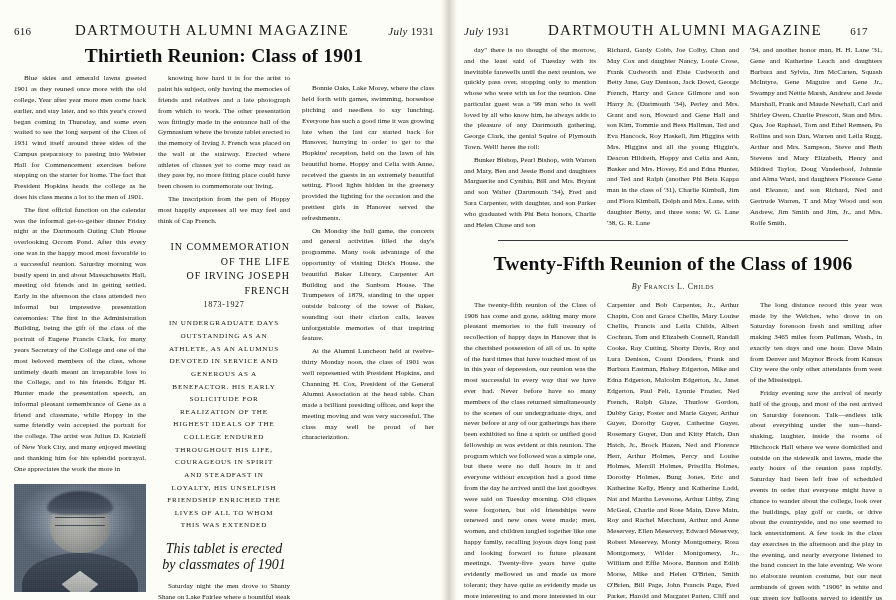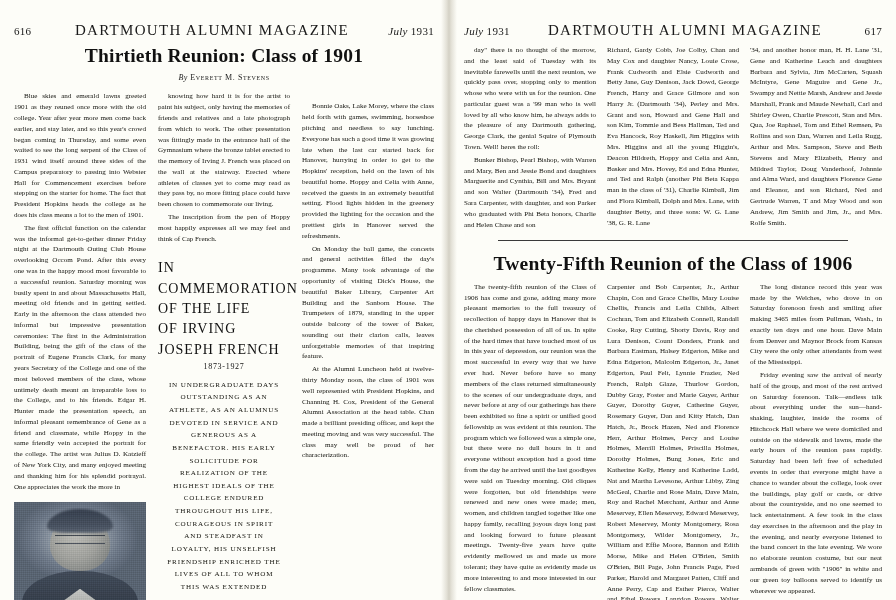--- a/index.html
+++ b/index.html
@@ -47,21 +47,21 @@
     display: flex;
     align-items: baseline;
     justify-content: space-between;
     font-size: 11.5px;
     letter-spacing: 0.3px;
     color: #1a1a1a;
     margin-bottom: 9px;
     height: 14px;
   }
   .runhead .folio { font-size: 11px; width: 46px; }
-  .runhead .folio.right { text-align: right; }
+  .runhead .folio.right { text-align: center; }
   .runhead .mag-title {
     flex: 1;
     text-align: center;
     font-size: 15px;
     letter-spacing: 1.3px;
   }
   .runhead .issue { font-size: 11px; width: 70px; }
   .runhead .issue.right { text-align: right; }
   .runhead .issue em, .runhead .issue i { font-style: italic; }
 
@@ -195,22 +195,22 @@
   .cap-sub {
     font-size: 8px;
     color: #111;
     display: block;
     margin-top: 2px;
   }
 
   
   .tablet { margin: 14px 0 8px 0; }
   .tablet-head {
-    text-align: left;
-    font-size: 14px;
+    text-align: right;
+    font-size: 10px;
     letter-spacing: 1.0px;
     text-transform: uppercase;
     line-height: 1.45;
     color: #111;
   }
   .tablet-dates {
     text-align: center;
     font-size: 8px;
     letter-spacing: 0.7px;
     margin-top: 2px;
@@ -240,24 +240,20 @@
 
   <div class="page page-left">
 
     <div class="runhead">
       <span class="folio">616</span>
       <span class="mag-title">DARTMOUTH ALUMNI MAGAZINE</span>
       <span class="issue right"><i>July</i> <span>1931</span></span>
     </div>
 
     <h1 class="article-title">Thirtieth Reunion: Class of 1901</h1>
-    <div class="byline">
-      <span class="by">By</span>
-      <span class="nm">Everett M. Stevens</span>
-    </div>
 
     <div class="cols2">
 
       <div class="col col-2">
         <p class="body">Blue skies and emerald lawns greeted 1901 as they reuned once more with the old college. Year after year more men come back earlier, and stay later, and so this year's crowd began coming in Thursday, and some even waited to see the long serpent of the Class of 1931 wind itself around three sides of the Campus preparatory to passing into Webster Hall for Commencement exercises before stepping on the starter for home. The fact that President Hopkins heads the college as he does his class means a lot to the men of 1901.</p>
         <p class="body">The first official function on the calendar was the informal get-to-gether dinner Friday night at the Dartmouth Outing Club House overlooking Occom Pond. After this every one was in the happy mood most favorable to a successful reunion. Saturday morning was busily spent in and about Massachusetts Hall, meeting old friends and in getting settled. Early in the afternoon the class attended two informal but impressive presentation ceremonies: The first in the Administration Building, being the gift of the class of the portrait of Eugene Francis Clark, for many years Secretary of the College and one of the most beloved members of the class, whose untimely death meant an irreparable loss to the College, and to his friends. Edgar H. Hunter made the presentation speech, an informal pleasant remembrance of Gene as a friend and classmate, while Hoppy in the same friendly vein accepted the portrait for the college. The artist was Julius D. Katzieff of New York City, and many enjoyed meeting and thanking him for his splendid portrayal. One appreciates the work the more in</p>
 
         <figure style="margin-top:10px;">
           <div class="photo portrait-katzieff">
             <div class="bg"></div>
@@ -317,20 +313,24 @@
         <p class="body noindent">Richard, Gardy Cobb, Joe Colby, Chan and May Cox and daughter Nancy, Louie Crose, Frank Cudworth and Elsie Cudworth and Betty Jane, Guy Denison, Jack Dowd, George French, Harry and Grace Gilmore and son Harry Jr. (Dartmouth '34), Perley and Mrs. Grant and son, Howard and Gene Hall and son Kim, Tommie and Bess Hallman, Ted and Eva Hancock, Roy Haskell, Jim Higgins with Mrs. Higgins and all the young Higgin's, Deacon Hildreth, Hoppy and Celia and Ann, Basker and Mrs. Hovey, Ed and Edna Hunter, and Ted and Ralph (another Phi Beta Kappa man in the class of '31), Charlie Kimball, Jim and Flora Kimball, Dolph and Mrs. Lane, with daughter Betty, and three sons: W. G. Lane '38, G. R. Lane</p>
       </div>
       <div class="col col-3">
         <p class="body noindent">'34, and another honor man, H. H. Lane '31, Gene and Katherine Leach and daughters Barbara and Sylvia, Jim McCarten, Squash McIntyre, Gene Maguire and Gene Jr., Swampy and Nettie Marsh, Andrew and Jessie Marshall, Frank and Maude Newhall, Carl and Shirley Owen, Charlie Prescott, Stan and Mrs. Qua, Joe Raphael, Tom and Ethel Remsen, Pa Rollins and son Dan, Warren and Leila Rugg, Arthur and Mrs. Sampson, Steve and Beth Stevens and Mary Elizabeth, Henry and Mildred Taylor, Doug Vanderhoof, Johnnie and Alma Ward, and daughters Florence Gene and Eleanor, and son Richard, Ned and Gertrude Warren, T and May Wood and son Andrew, Jim Smith and Jim, Jr., and Mrs. Rolfe Smith.</p>
       </div>
     </div>
 
     <hr class="rule">
 
     <h1 class="article-title">Twenty-Fifth Reunion of the Class of 1906</h1>
+    <div class="byline">
+      <span class="by">By</span>
+      <span class="nm">Francis L. Childs</span>
+    </div>
 
     <div class="cols3">
       <div class="col col-3">
         <p class="body">The twenty-fifth reunion of the Class of 1906 has come and gone, adding many more pleasant memories to the full treasury of recollection of happy days in Hanover that is the cherished possession of all of us. In spite of the hard times that have touched most of us in this year of depression, our reunion was the most successful in every way that we have ever had. Never before have so many members of the class returned simultaneously to the scenes of our undergraduate days, and never before at any of our gatherings has there been exhibited so fine a spirit or unified good fellowship as was evident at this reunion. The program which we followed was a simple one, but there were no dull hours in it and everyone without exception had a good time from the day he arrived until the last goodbyes were said on Tuesday morning. Old cliques were forgotten, but old friendships were renewed and new ones were made; men, women, and children tangled together like one happy family, recalling joyous days long past and looking forward to future pleasant meetings. Twenty-five years have quite evidently mellowed us and made us more tolerant; they have quite as evidently made us more interesting to and more interested in our fellow classmates.</p>
 
       </div>
       <div class="col col-3">
         <p class="body noindent">Carpenter and Bob Carpenter, Jr., Arthur Chapin, Con and Grace Chellis, Mary Louise Chellis, Francis and Leila Childs, Albert Cochran, Tom and Elizabeth Connell, Randall Cooke, Ray Cutting, Shorty Davis, Roy and Lura Denison, Count Donders, Frank and Barbara Eastman, Halsey Edgerton, Mike and Edna Edgerton, Malcolm Edgerton, Jr., Janet Edgerton, Paul Felt, Lynnie Frazier, Ned French, Ralph Glaze, Thurlow Gordon, Dubby Gray, Foster and Marie Guyer, Arthur Guyer, Dorothy Guyer, Catherine Guyer, Rosemary Guyer, Dan and Kitty Hatch, Dan Hatch, Jr., Brock Hazen, Ned and Florence Herr, Arthur Holmes, Percy and Louise Holmes, Merrill Holmes, Priscilla Holmes, Dorothy Holmes, Bung Jones, Eric and Katherine Kelly, Henry and Katherine Ladd, Nat and Martha Levesone, Arthur Libby, Zing McGeal, Charlie and Rose Main, Dave Main, Roy and Rachel Merchant, Arthur and Anne Meservey, Ellen Meservey, Edward Meservey, Robert Meservey, Monty Montgomery, Rosa Montgomery, Wilder Montgomery, Jr., William and Effie Moore, Bannon and Edith Morse, Mike and Helen O'Brien, Smith O'Brien, Bill Page, John Francis Page, Fred Parker, Harold and Margaret Patten, Cliff and Anne Perry, Cap and Esther Pierce, Walter and Ethel Powers, Langdon Powers, Walter Powers, Jr., Elsa Pratt, Bert and Ruth Rainie, Donald Rainie, Robert Rainie, Ned and Laura Redman, Esther Redman, Harold Rugg, Lenny Russ, Louis Russell, Norman Russell, Fred and Carmen Scribner, Muriel Scribner, Fin Sleeper, Eph Smith, Joe and Hallie Smith, Bert and Alice Spencer, Ruth Spencer, Eleanor Spencer, Raymond Spencer, Harold Stanton, Joe Story, George Sweeny, Bob Wallace, Carl Warten, Merton and Pauline Webster, Fred and Dora Welch, Dorothy Welch, Wilfred Welch, Warner White, Harvey and Helen Whittemore. In addition to these, Mr. M. E. Clegg, who came on from Chicago with the Levesones, Miss Virginia Bukeley, a friend of Jeanette Bowlby,</p>
       </div>
       <div class="col col-3">

